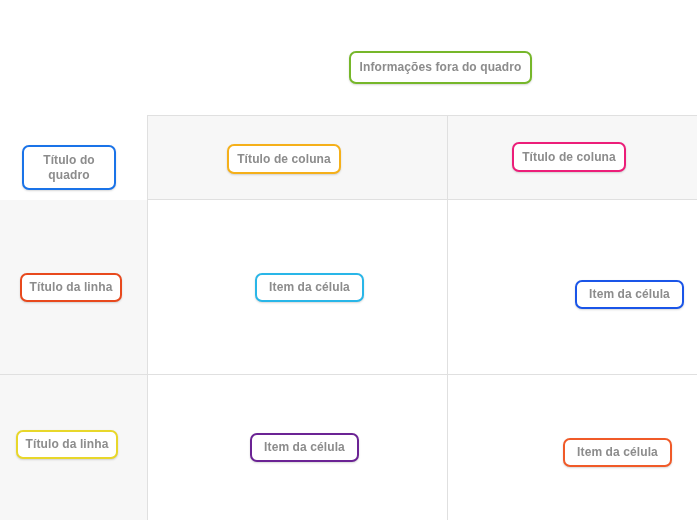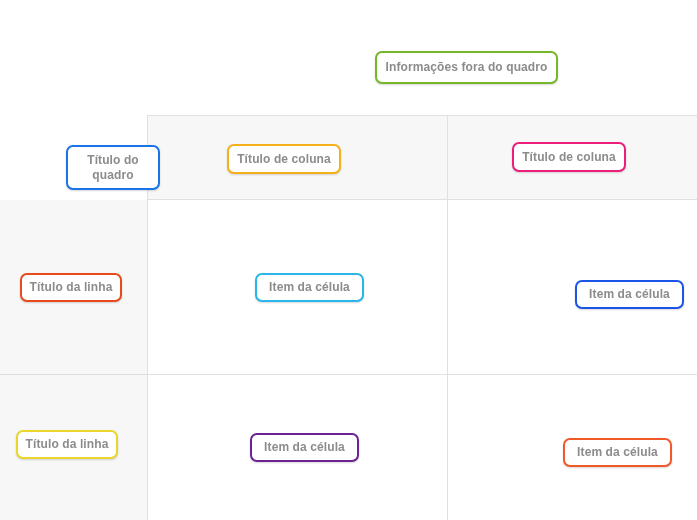--- a/index.html
+++ b/index.html
@@ -29,21 +29,21 @@
     border-width: 2px;
     border-radius: 7px;
     color: #8c8c8c;
     font-weight: bold;
     font-size: 12px;
     line-height: 15px;
     letter-spacing: 0.1px;
     box-shadow: 0 1px 2px rgba(0,0,0,0.16);
     white-space: nowrap;
   }
-  .chip.two-line { white-space: normal; margin-left: 44px; }
+  .chip.two-line { white-space: normal; }
 
   
   #board {
     position: absolute;
     left: 0;
     top: 115px;
     width: 830px;      
     height: 460px;     
   }
 
@@ -94,21 +94,21 @@
 
   <div class="grid-cell body-cell" style="left:147px; top:260px; width:301px; height:200px; border-bottom:none;"></div>
   <div class="grid-cell body-cell" style="left:448px; top:260px; width:382px; height:200px; border-bottom:none;"></div>
 
   <div class="vline" style="left:147px; top:0; height:85px;"></div>
   <div class="vline" style="left:447px; top:0; height:85px;"></div>
 
   <div class="vline" style="left:147px; top:85px; height:375px;"></div>
 </div>
 
-<div class="chip" style="left:349px; top:51px; width:183px; height:33px; border-color:#76b72a;margin-left:26px;">
+<div class="chip" style="left:349px; top:51px; width:183px; height:33px; border-color:#76b72a;">
   <span>Informações fora do quadro</span>
 </div>
 
 <div class="chip two-line" style="left:22px; top:145px; width:94px; height:45px; border-color:#1a73e8;">
   <span>Título do quadro</span>
 </div>
 
 <div class="chip" style="left:227px; top:144px; width:114px; height:30px; border-color:#f5b01a;">
   <span>Título de coluna</span>
 </div>

